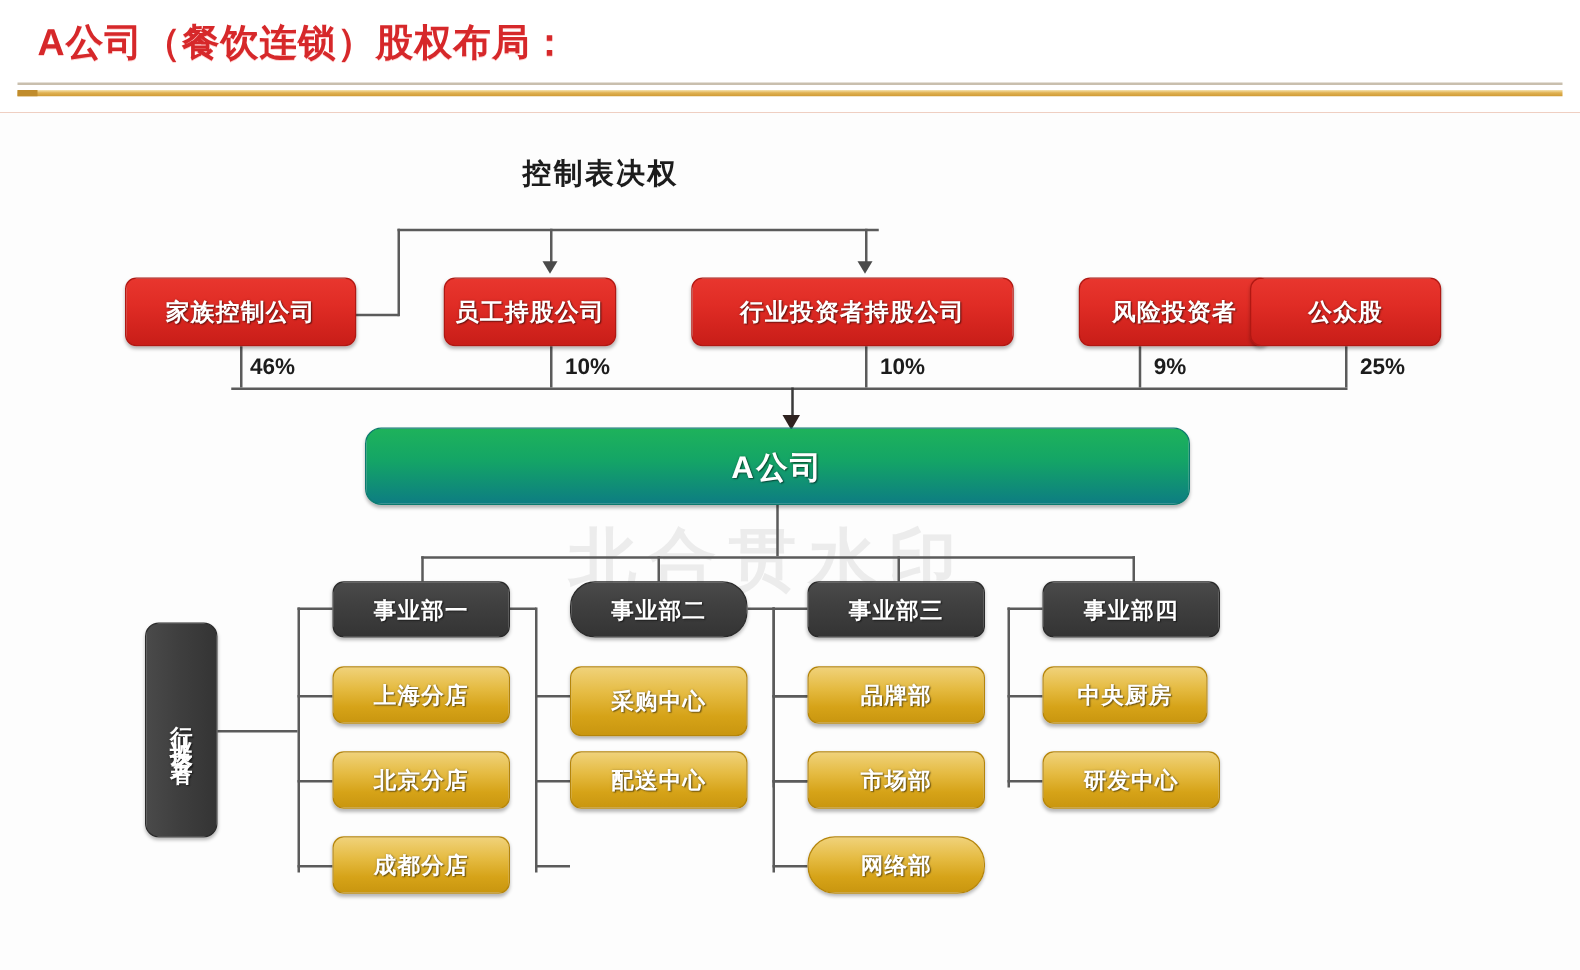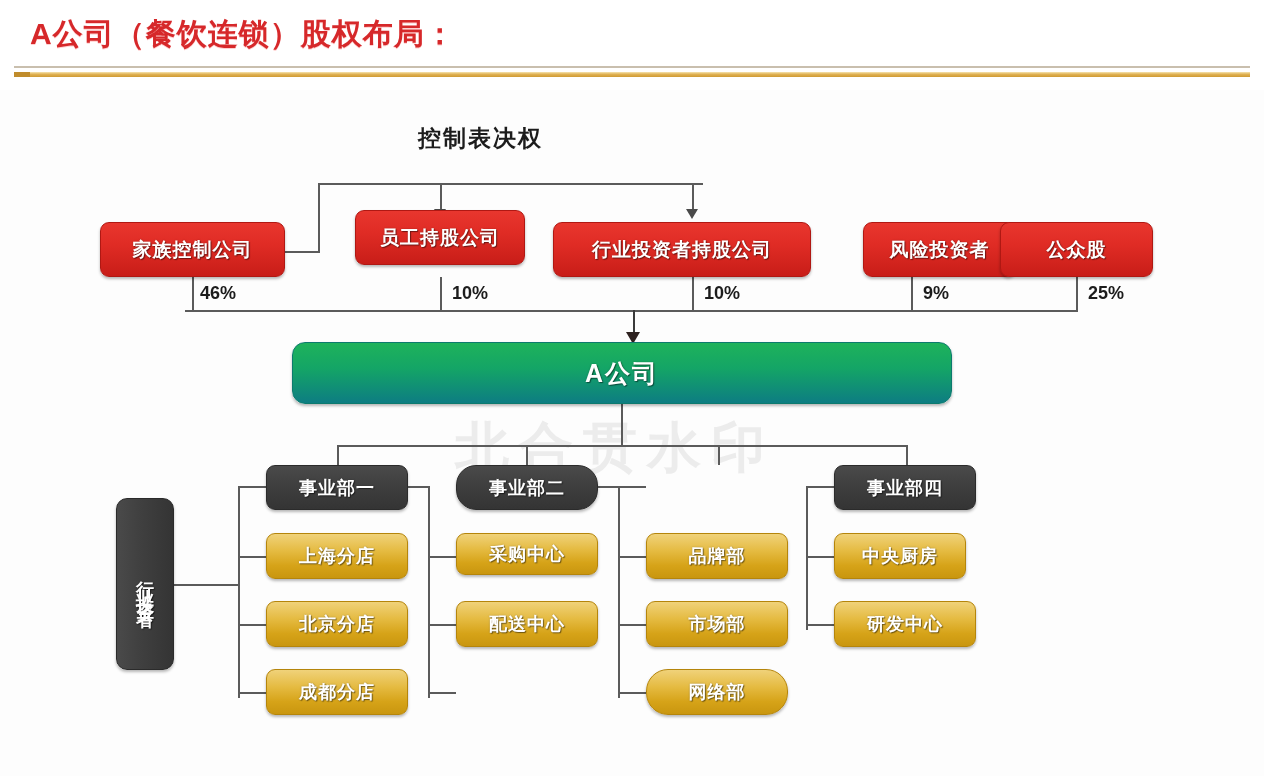--- a/index.html
+++ b/index.html
@@ -107,21 +107,21 @@
 
     <div class="ln lnv" style="left:440px;top:93px;height:28px;"></div>
     <div class="arw" style="left:434px;top:119px;"></div>
 
     <div class="ln lnv" style="left:692px;top:93px;height:28px;"></div>
     <div class="arw" style="left:686px;top:119px;"></div>
 
     <div class="node red" style="left:100px;top:132px;width:185px;height:55px;">
       <span>家族控制公司</span>
     </div>
-    <div class="node red" style="left:355px;top:120px;width:170px;height:55px;">
+    <div class="node red" style="left:355px;top:132px;width:138px;height:55px;">
       <span>员工持股公司</span>
     </div>
     <div class="node red" style="left:553px;top:132px;width:258px;height:55px;">
       <span>行业投资者持股公司</span>
     </div>
     <div class="node red" style="left:835px;top:132px;width:153px;height:55px;margin-left:28px;">
       <span>风险投资者</span>
     </div>
     <div class="node red" style="left:1000px;top:132px;width:153px;height:55px;">
       <span>公众股</span>
@@ -180,31 +180,34 @@
 
     <div class="ln lnv" style="left:428px;top:396px;height:212px;"></div>
     <div class="ln lnh" style="left:408px;top:396px;width:21px;"></div>
     <div class="ln lnh" style="left:428px;top:466px;width:28px;"></div>
     <div class="ln lnh" style="left:428px;top:534px;width:28px;"></div>
     <div class="ln lnh" style="left:428px;top:602px;width:28px;"></div>
 
     <div class="node dark" style="left:456px;top:375px;width:142px;height:45px;border-radius:20px;">
       <span>事业部二</span>
     </div>
-    <div class="node gold" style="left:456px;top:443px;width:142px;height:42px;">
+    <div class="node gold" style="left:456px;top:443px;width:142px;height:56px;">
       <span>采购中心</span>
     </div>
     <div class="node gold" style="left:456px;top:511px;width:142px;height:46px;justify-content:center;">
       <span>配送中心</span>
     </div>
     <div class="ln lnv" style="left:618px;top:396px;height:144px;"></div>
     <div class="ln lnh" style="left:598px;top:396px;width:21px;"></div>
     <div class="ln lnh" style="left:618px;top:466px;width:28px;"></div>
     <div class="ln lnh" style="left:618px;top:534px;width:28px;"></div>
 
+    <div class="node dark" style="left:646px;top:375px;width:142px;height:45px;">
+      <span>事业部三</span>
+    </div>
     <div class="node gold" style="left:646px;top:443px;width:142px;height:46px;">
       <span>品牌部</span>
     </div>
     <div class="node gold" style="left:646px;top:511px;width:142px;height:46px;">
       <span>市场部</span>
     </div>
     <div class="node gold" style="left:646px;top:579px;width:142px;height:46px;border-radius:22px;">
       <span>网络部</span>
     </div>
     <div class="ln lnv" style="left:618px;top:396px;height:212px;"></div>

